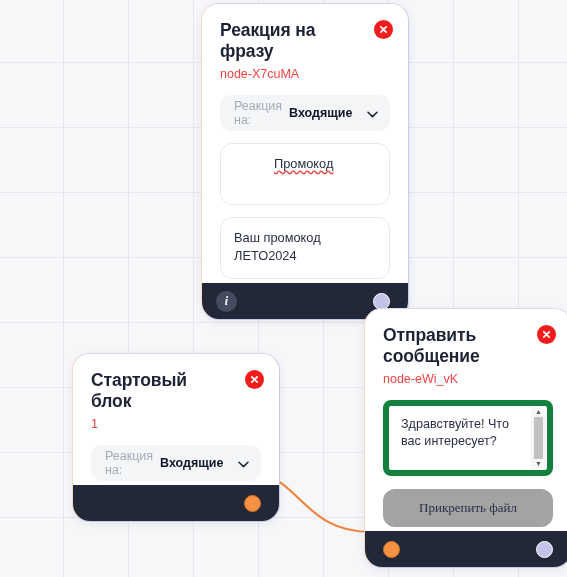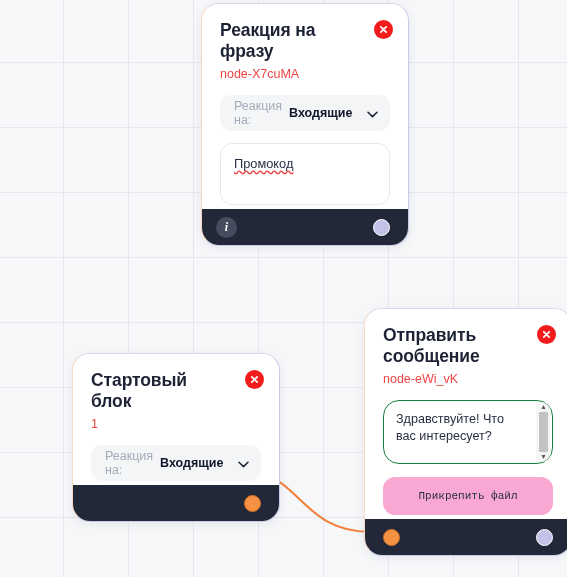--- a/index.html
+++ b/index.html
@@ -117,29 +117,30 @@
     color: #2a2f45;
     line-height: 1.35;
     margin-top: 12px;
     overflow: hidden;
     cursor: text;
   }
   .textbox.h-tall { height: 62px; }
   .spell {
     text-decoration: underline wavy #f03a3a;
     text-decoration-skip-ink: none;
+    margin-left: 40px;
   }
 
   
   .textarea-wrap {
     position: relative;
-    border: 1px solid #15803d;
-    border-radius: 16px;
+    border: 6px solid #15803d;
+    border-radius: 8px;
     background: #fff;
-    height: 64px;
+    height: 76px;
     margin-top: 4px;
     cursor: text;
   }
   .textarea-wrap .ta-text {
     padding: 10px 26px 10px 12px;
     font-size: 12.6px;
     color: #2a2f45;
     line-height: 1.33;
   }
   .sbar {
@@ -164,24 +165,24 @@
     border-radius: 1px;
   }
 
   
   .attach-btn {
     margin-top: 13px;
     width: 100%;
     height: 38px;
     border: none;
     border-radius: 12px;
-    background: #f9a8d4;
+    background: #a3a3a3;
     color: #2a2f45;
-    font-size: 11px;
-    font-family: Liberation Mono, monospace;
+    font-size: 13px;
+    font-family: Liberation Serif, serif;
     cursor: pointer;
   }
 
   
   .node-footer {
     background: #232838;
     border-radius: 0 0 17px 17px;
     height: 36px;
     position: relative;
     display: flex;
@@ -248,20 +249,23 @@
           <svg width="11" height="7" viewBox="0 0 11 7" aria-hidden="true">
             <path d="M1 1.3 L5.5 5.6 L10 1.3" fill="none" stroke="#1d2235" stroke-width="1.5" stroke-linecap="round" stroke-linejoin="round"></path>
           </svg>
         </span>
       </div>
 
       <div class="textbox h-tall">
         <span class="spell">Промокод</span>
       </div>
 
+      <div class="textbox h-tall">
+        <span>Ваш промокод ЛЕТО2024</span>
+      </div>
     </div>
 
     <div class="node-footer">
       <span class="info-badge">i</span>
       <span class="handle out-right lav"></span>
     </div>
   </div>
 
   <div class="node selected" id="node-start">
     <div class="node-body">

